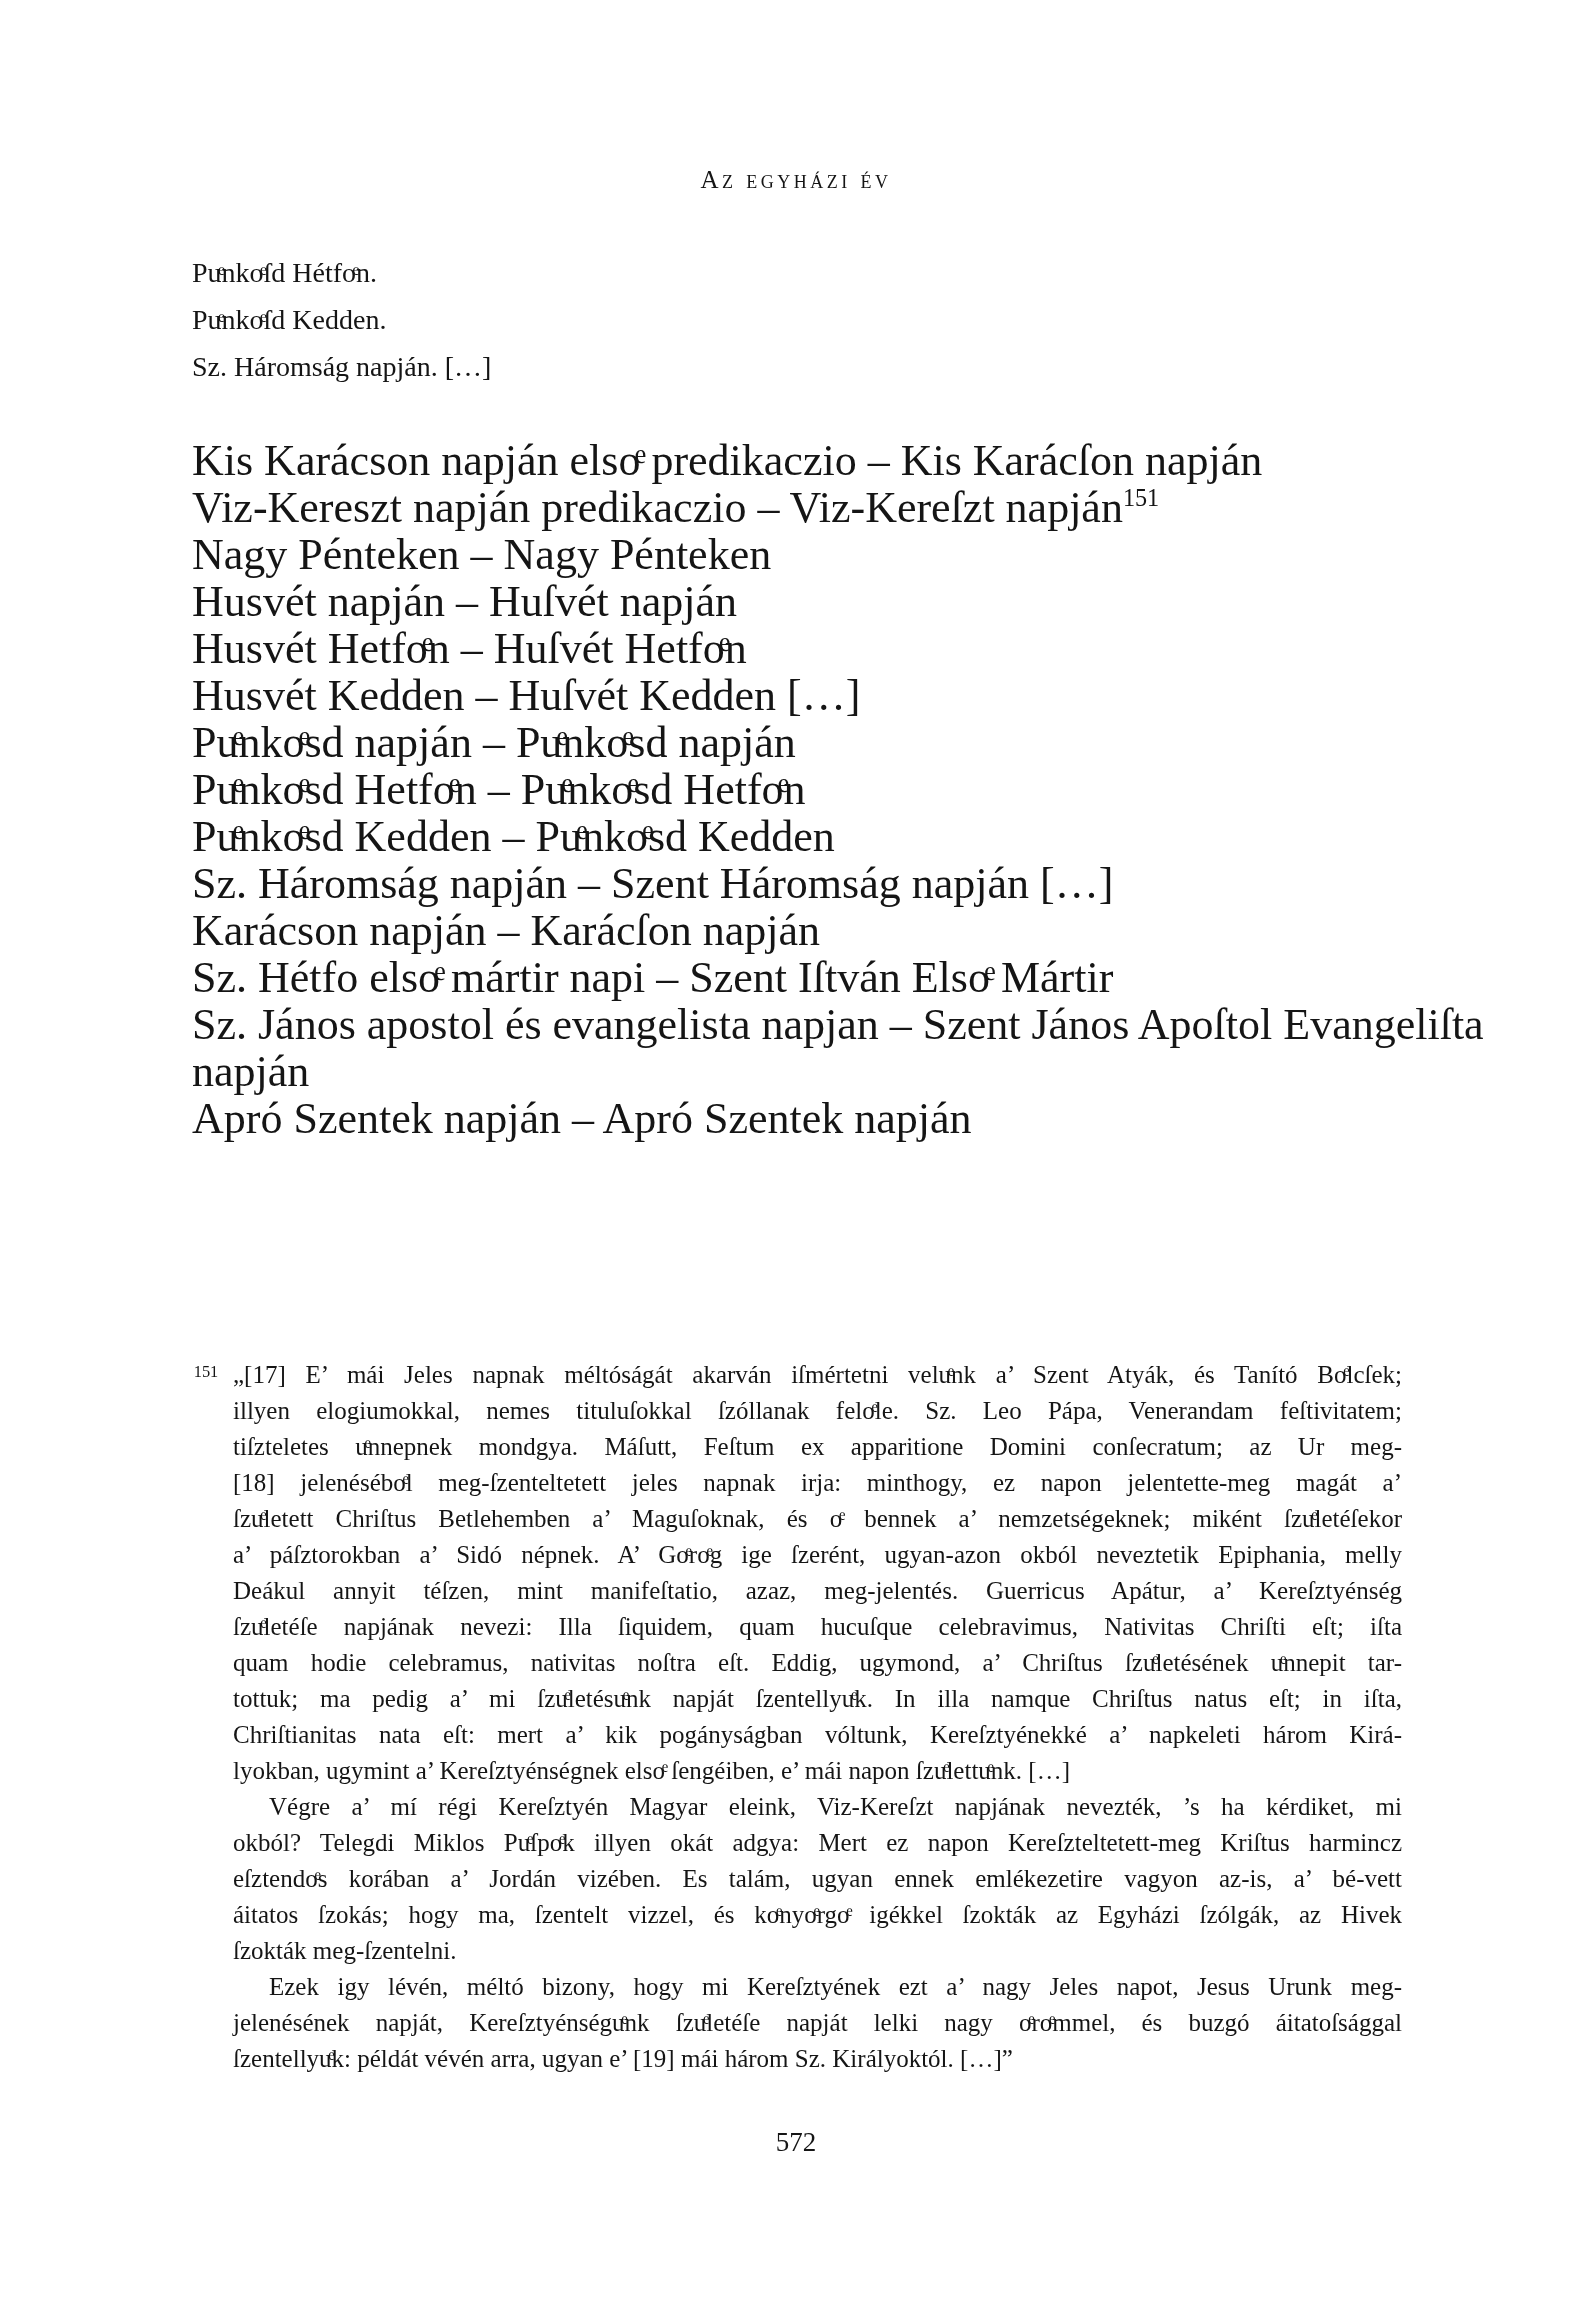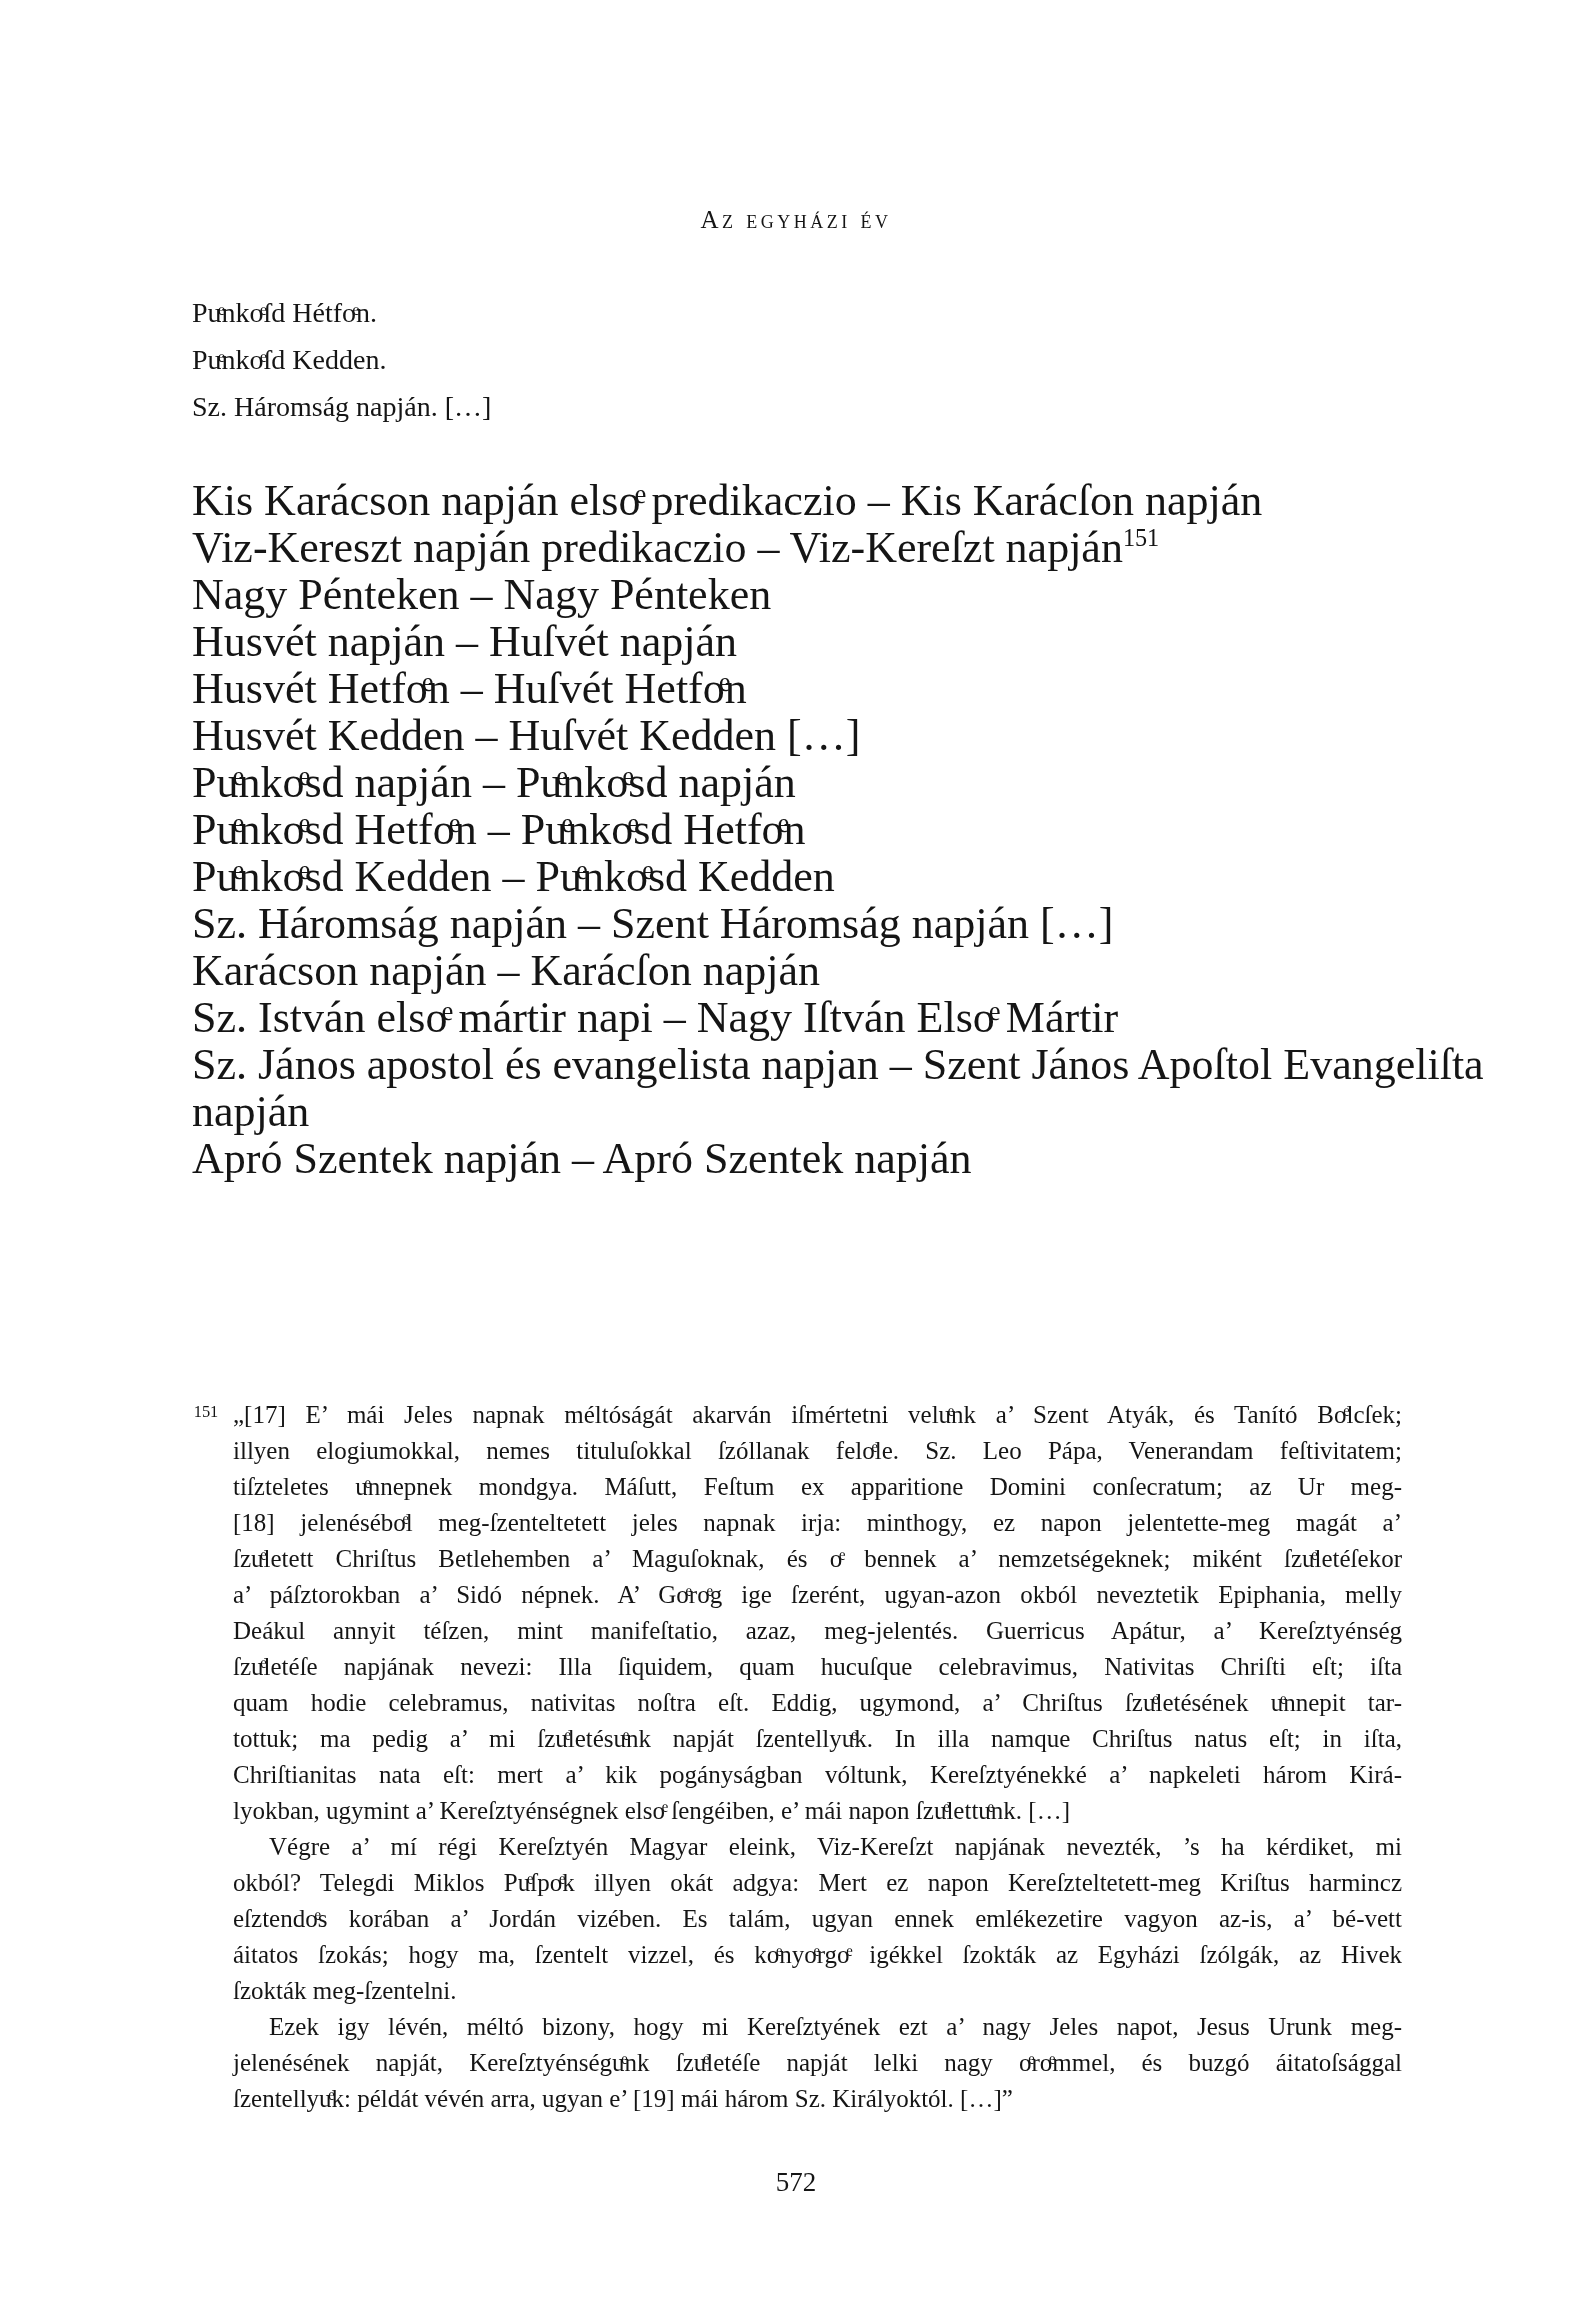--- a/index.html
+++ b/index.html
@@ -4,21 +4,20 @@
 <style>
   html, body { margin: 0; padding: 0; background: #ffffff; }
   .page {
     position: relative;
     width: 1592px;
     height: 2260px;
     background: #ffffff;
     color: #151515;
     font-family: "Liberation Serif", "DejaVu Serif", serif;
     overflow: hidden;
-    margin-top: 40px;
   }
   .running-header {
     position: absolute;
     top: 166px;
     left: 0;
     width: 100%;
     text-align: center;
     font-variant: small-caps;
     font-size: 25px;
     letter-spacing: 3.5px;
@@ -96,21 +95,21 @@
     <div class="day-line"><span>Viz-Kereszt napján predikaczio – Viz-Kereſzt napján</span><sup>151</sup></div>
     <div class="day-line"><span>Nagy Pénteken – Nagy Pénteken</span><sup></sup></div>
     <div class="day-line"><span>Husvét napján – Huſvét napján</span><sup></sup></div>
     <div class="day-line"><span>Husvét Hetfoͤn – Huſvét Hetfoͤn</span><sup></sup></div>
     <div class="day-line"><span>Husvét Kedden – Huſvét Kedden […]</span><sup></sup></div>
     <div class="day-line"><span>Puͤnkoͤsd napján – Puͤnkoͤsd napján</span><sup></sup></div>
     <div class="day-line"><span>Puͤnkoͤsd Hetfoͤn – Puͤnkoͤsd Hetfoͤn</span><sup></sup></div>
     <div class="day-line"><span>Puͤnkoͤsd Kedden – Puͤnkoͤsd Kedden</span><sup></sup></div>
     <div class="day-line"><span>Sz. Háromság napján – Szent Háromság napján […]</span><sup></sup></div>
     <div class="day-line"><span>Karácson napján – Karácſon napján</span><sup></sup></div>
-    <div class="day-line"><span>Sz. István elsoͤ mártir napi – Nagy Iſtván Elsoͤ Mártir</span><sup></sup></div>
+    <div class="day-line"><span>Sz. Hétfo elsoͤ mártir napi – Szent Iſtván Elsoͤ Mártir</span><sup></sup></div>
     <div class="day-line"><span>Sz. János apostol és evangelista napjan – Szent János Apoſtol Evangeliſta napján</span><sup></sup></div>
     <div class="day-line"><span>Apró Szentek napján – Apró Szentek napján</span><sup></sup></div>
   </div>
 
   <div class="footnote">
     <span class="fn-marker">151</span>
     <div class="fn-lines">
       <div class="fn-line fill">„[17] E’ mái Jeles napnak méltóságát akarván iſmértetni veluͤnk a’ Szent Atyák, és Tanító Boͤlcſek;</div>
       <div class="fn-line fill">illyen elogiumokkal, nemes tituluſokkal ſzóllanak feloͤle. Sz. Leo Pápa, Venerandam feſtivitatem;</div>
       <div class="fn-line fill">tiſzteletes uͤnnepnek mondgya. Máſutt, Feſtum ex apparitione Domini conſecratum; az Ur meg-</div>

